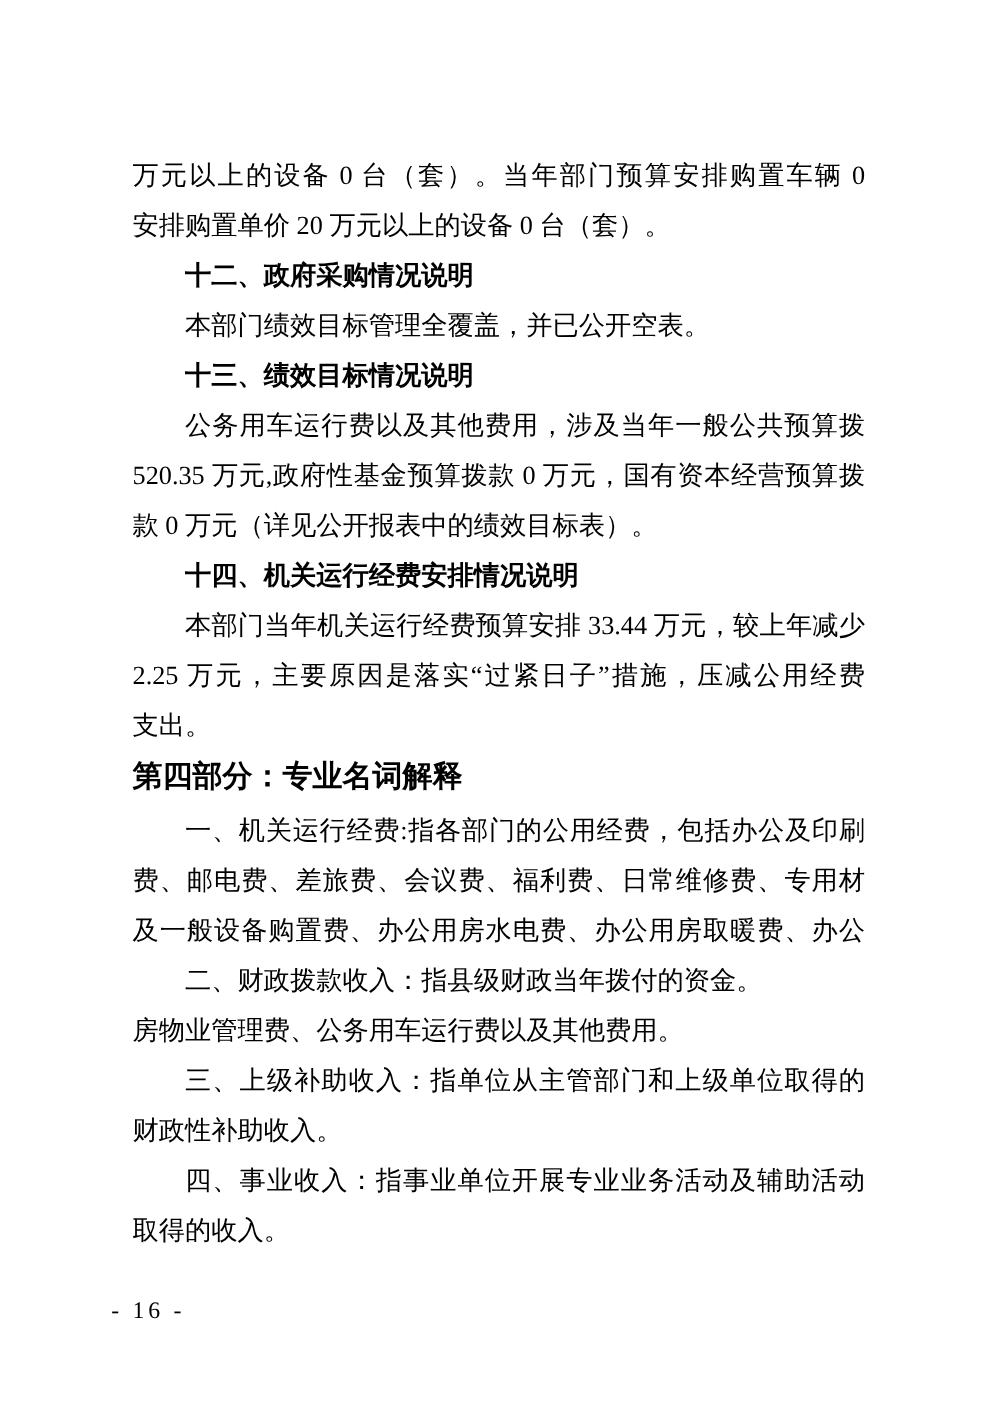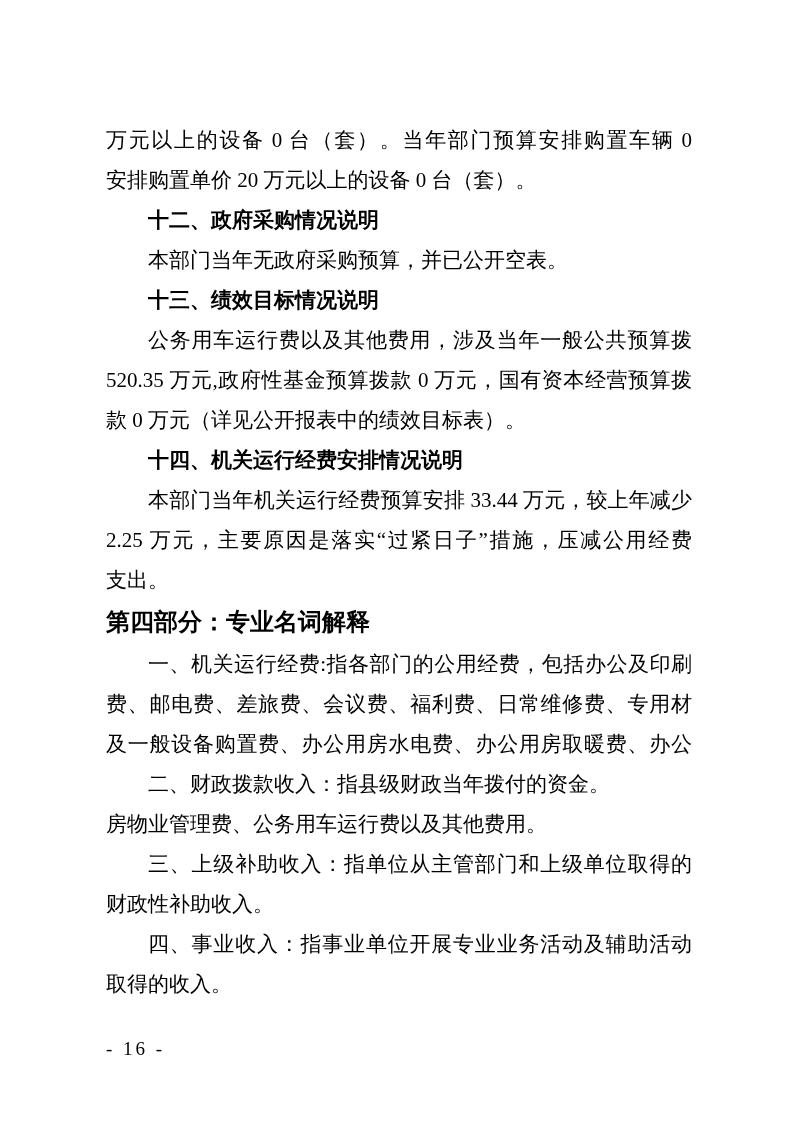--- a/index.html
+++ b/index.html
@@ -41,40 +41,40 @@
   
   .part-heading {
     height: 44px;
     line-height: 44px;
     font-size: 24px;
     font-weight: bold;
     overflow: hidden;
   }
   .pageno {
     position: absolute;
-    left: 106px;
+    left: 89px;
     top: 1036px;
     height: 26px;
     line-height: 26px;
     font-size: 19px;
     letter-spacing: 3px;
     text-align: right;
   }
 </style>
 </head>
 <body>
 
 <div class="page">
   <main class="content">
 
     <div class="ln j">万元以上的设备 0 台（套）。当年部门预算安排购置车辆 0 辆；</div>
     <div class="ln">安排购置单价 20 万元以上的设备 0 台（套）。</div>
 
     <div class="ln hd ind">十二、政府采购情况说明</div>
-    <div class="ln ind">本部门当年无政府采购预算，并已公开空表。</div>
+    <div class="ln ind">本部门绩效目标管理全覆盖，并已公开空表。</div>
 
     <div class="ln hd ind">十三、绩效目标情况说明</div>
     <div class="ln ind j">公务用车运行费以及其他费用，涉及当年一般公共预算拨款</div>
     <div class="ln j">520.35 万元,政府性基金预算拨款 0 万元，国有资本经营预算拨</div>
     <div class="ln">款 0 万元（详见公开报表中的绩效目标表）。</div>
 
     <div class="ln hd ind">十四、机关运行经费安排情况说明</div>
     <div class="ln ind j">本部门当年机关运行经费预算安排 33.44 万元，较上年减少</div>
     <div class="ln j">2.25 万元，主要原因是落实“过紧日子”措施，压减公用经费</div>
     <div class="ln">支出。</div>

